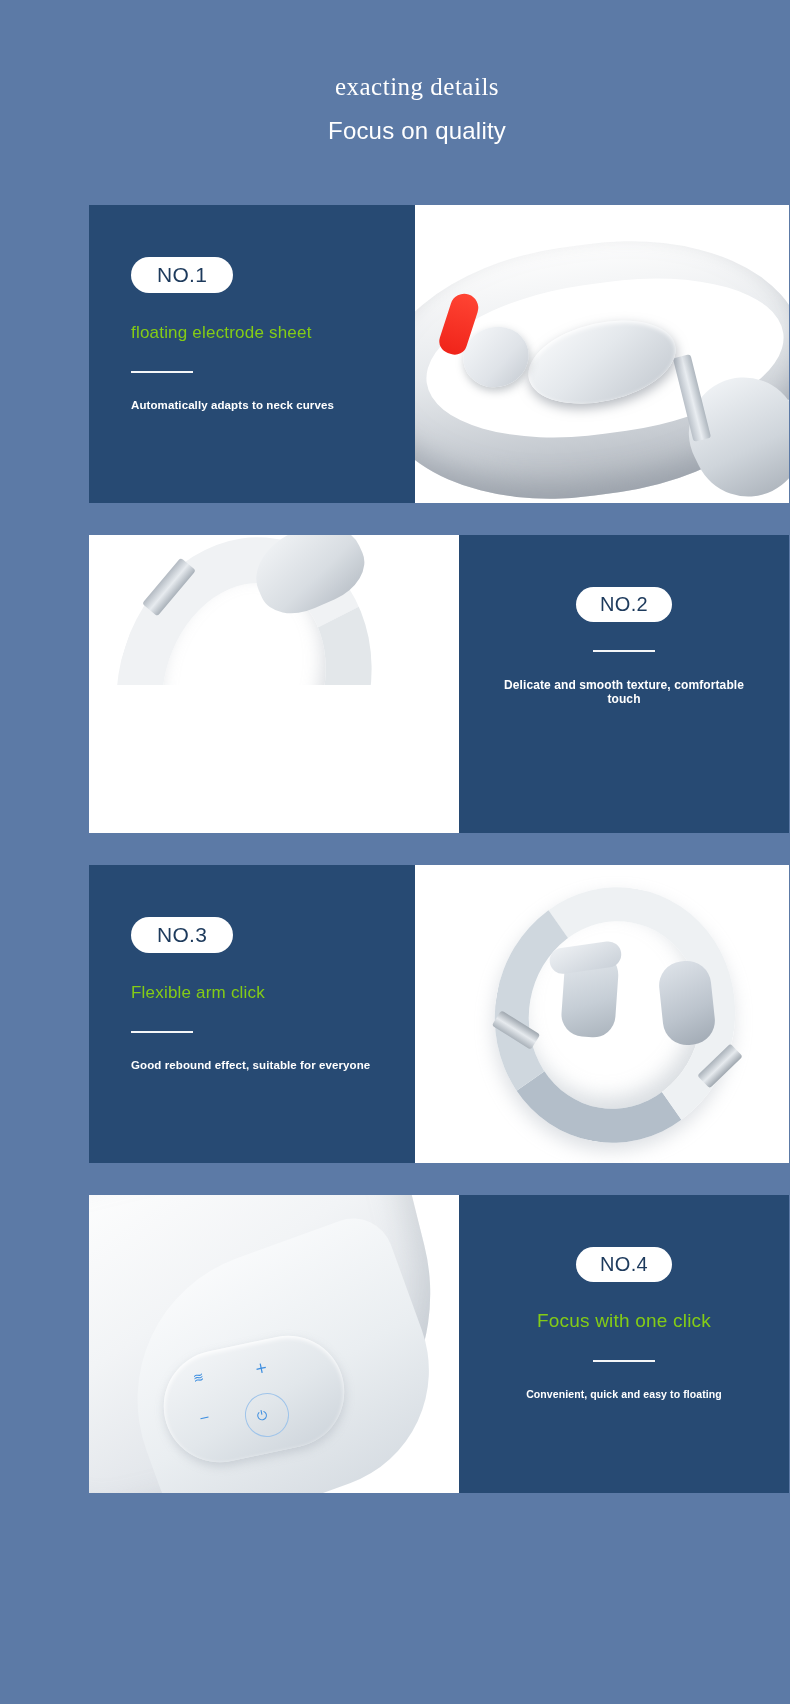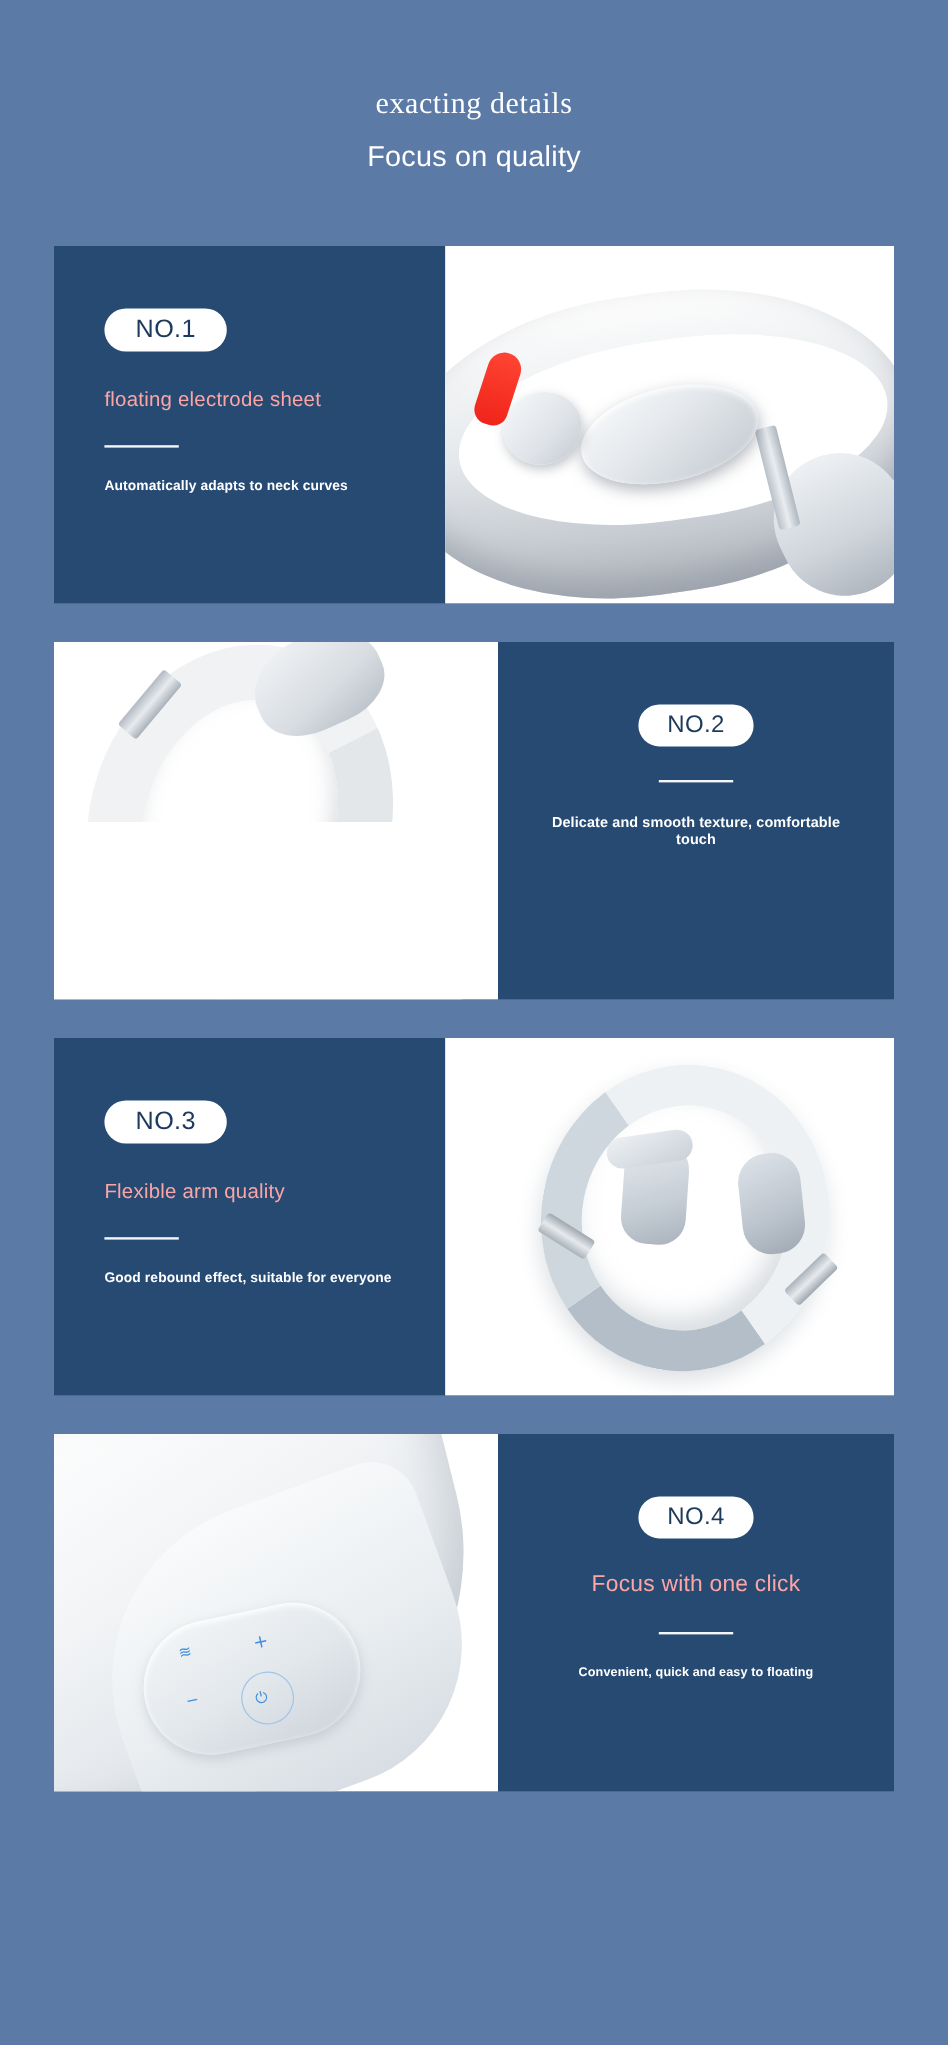--- a/index.html
+++ b/index.html
@@ -12,20 +12,21 @@
     background: #5c7aa6;
     font-family: "Liberation Sans", sans-serif;
     overflow: hidden;
   }
   .page {
     position: relative;
     width: 790px;
     height: 1704px;
     background: #5c7aa6;
     box-sizing: border-box;
+    padding-left: 44px;
   }
 
   
   .header {
     padding-top: 74px;
     text-align: center;
   }
   .header .title-main {
     font-family: "Liberation Serif", serif;
     font-size: 25px;
@@ -84,21 +85,21 @@
     border-radius: 22px;
     padding: 7px 26px 8px 26px;
     font-size: 21px;
     font-family: Liberation Sans, sans-serif;
     line-height: 1;
     letter-spacing: 0.3px;
   }
   .panel-text.right .badge { font-size: 20px; padding: 7px 24px 8px 24px;}
 
   .headline {
-    color: #fca5a5;
+    color: #84cc16;
     font-size: 17px;
     margin-top: 30px;
     letter-spacing: 0.2px;
   }
   .panel-text.right .headline { font-size: 19px; margin-top: 28px;}
 
   .rule {
     width: 62px;
     height: 2px;
     background: #ffffff;
@@ -362,21 +363,21 @@
       <div class="panel-text right">
         <div class="badge">NO.2</div>
         <div class="rule"></div>
         <div class="sub">Delicate and smooth texture, comfortable touch</div>
       </div>
     </div>
 
     <div class="row row3">
       <div class="panel-text">
         <div class="badge">NO.3</div>
-        <div class="headline">Flexible arm quality</div>
+        <div class="headline">Flexible arm click</div>
         <div class="rule"></div>
         <div class="sub">Good rebound effect, suitable for everyone</div>
       </div>
       <div class="panel-img">
         <div class="art">
           <div class="r3-ring"></div>
           <div class="r3-pad1"></div>
           <div class="r3-pad2"></div>
           <div class="r3-band1"></div>
           <div class="r3-band2"></div>

